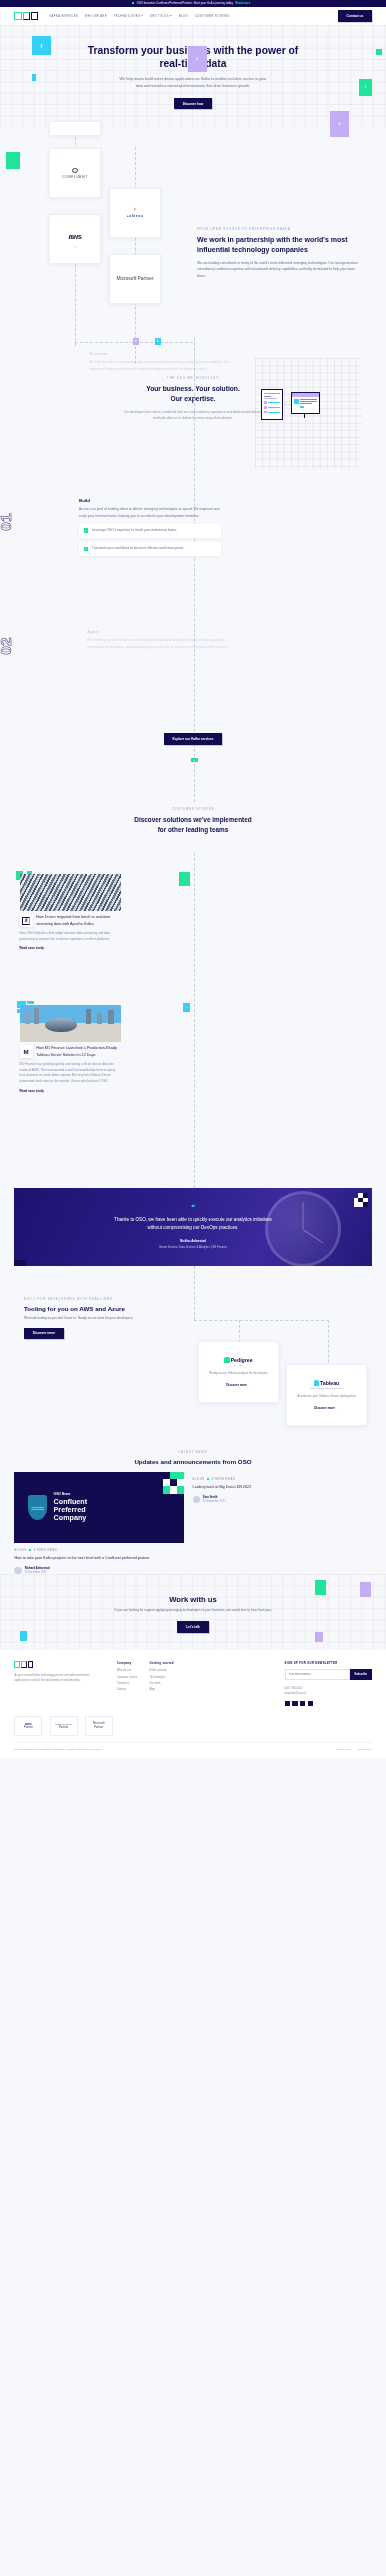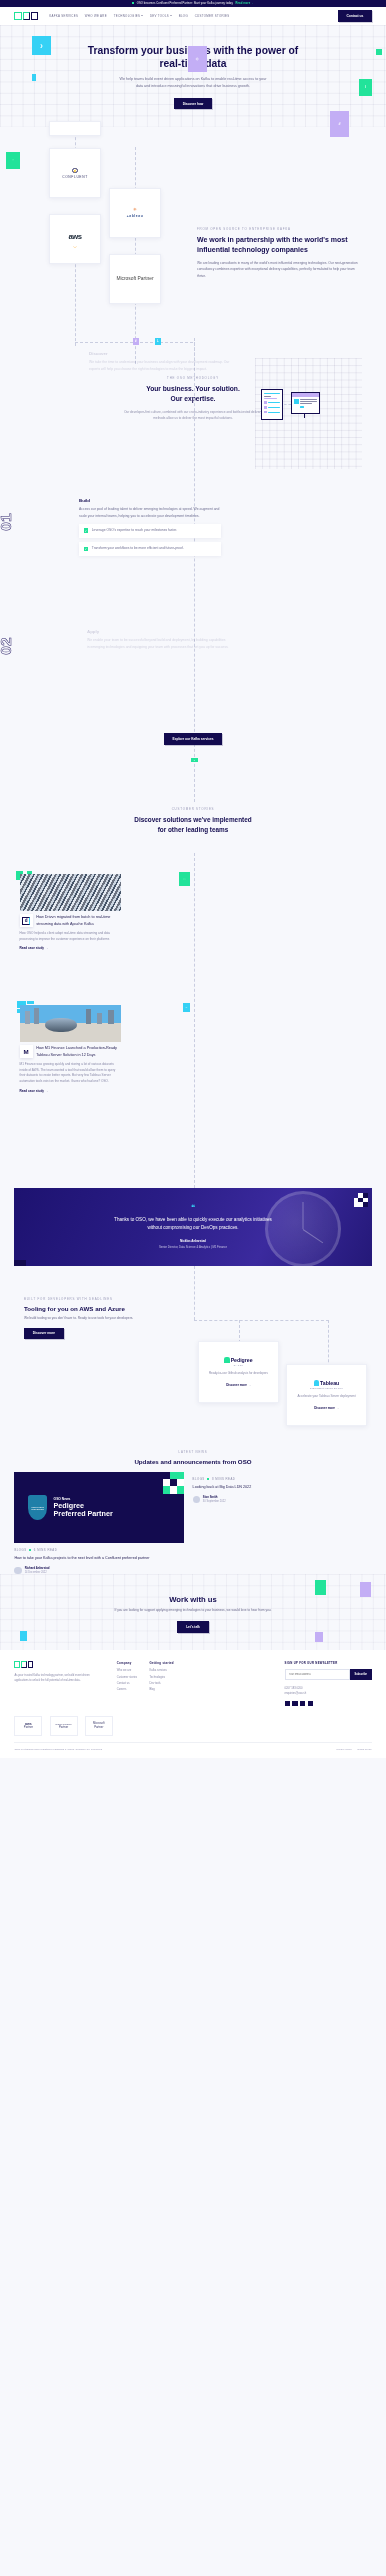--- a/index.html
+++ b/index.html
@@ -514,21 +514,21 @@
     <div class="eyebrow">LATEST NEWS</div>
     <h2>Updates and announcements from OSO</h2>
   </div>
 
   <div class="blogs">
     <div class="blog">
       <div class="bimg">
         <div style="width:19.6px;height:25px;background:#1f7fa8;border-radius:2.6px 2.6px 50% 50%;display:flex;align-items:center;justify-content:center;color:#fff;font-size:2.1px;text-align:center;flex:0 0 auto;">CONFLUENT<br>PREFERRED</div>
         <div>
           <div style="color:#fff;font-size:3.3px;font-weight:bold;margin-bottom:1.5px;">OSO News</div>
-          <div style="color:#fff;font-size:7.2px;font-weight:bold;line-height:1.15;max-width:62px;">Pedigree Preferred Partner</div>
+          <div style="color:#fff;font-size:7.2px;font-weight:bold;line-height:1.15;max-width:62px;">Confluent Preferred Company</div>
         </div>
         <div style="position:absolute;right:0;top:0;display:grid;grid-template-columns:repeat(3,7.2px);grid-template-rows:repeat(3,7.2px);">
           <i style="background:transparent"></i>
             <i style="background:#22e39a"></i>
             <i style="background:#22e39a"></i>
           <i style="background:#fff"></i>
             <i style="background:#130b4f"></i>
             <i style="background:#fff"></i>
           <i style="background:#22e39a"></i>
             <i style="background:#fff"></i>

